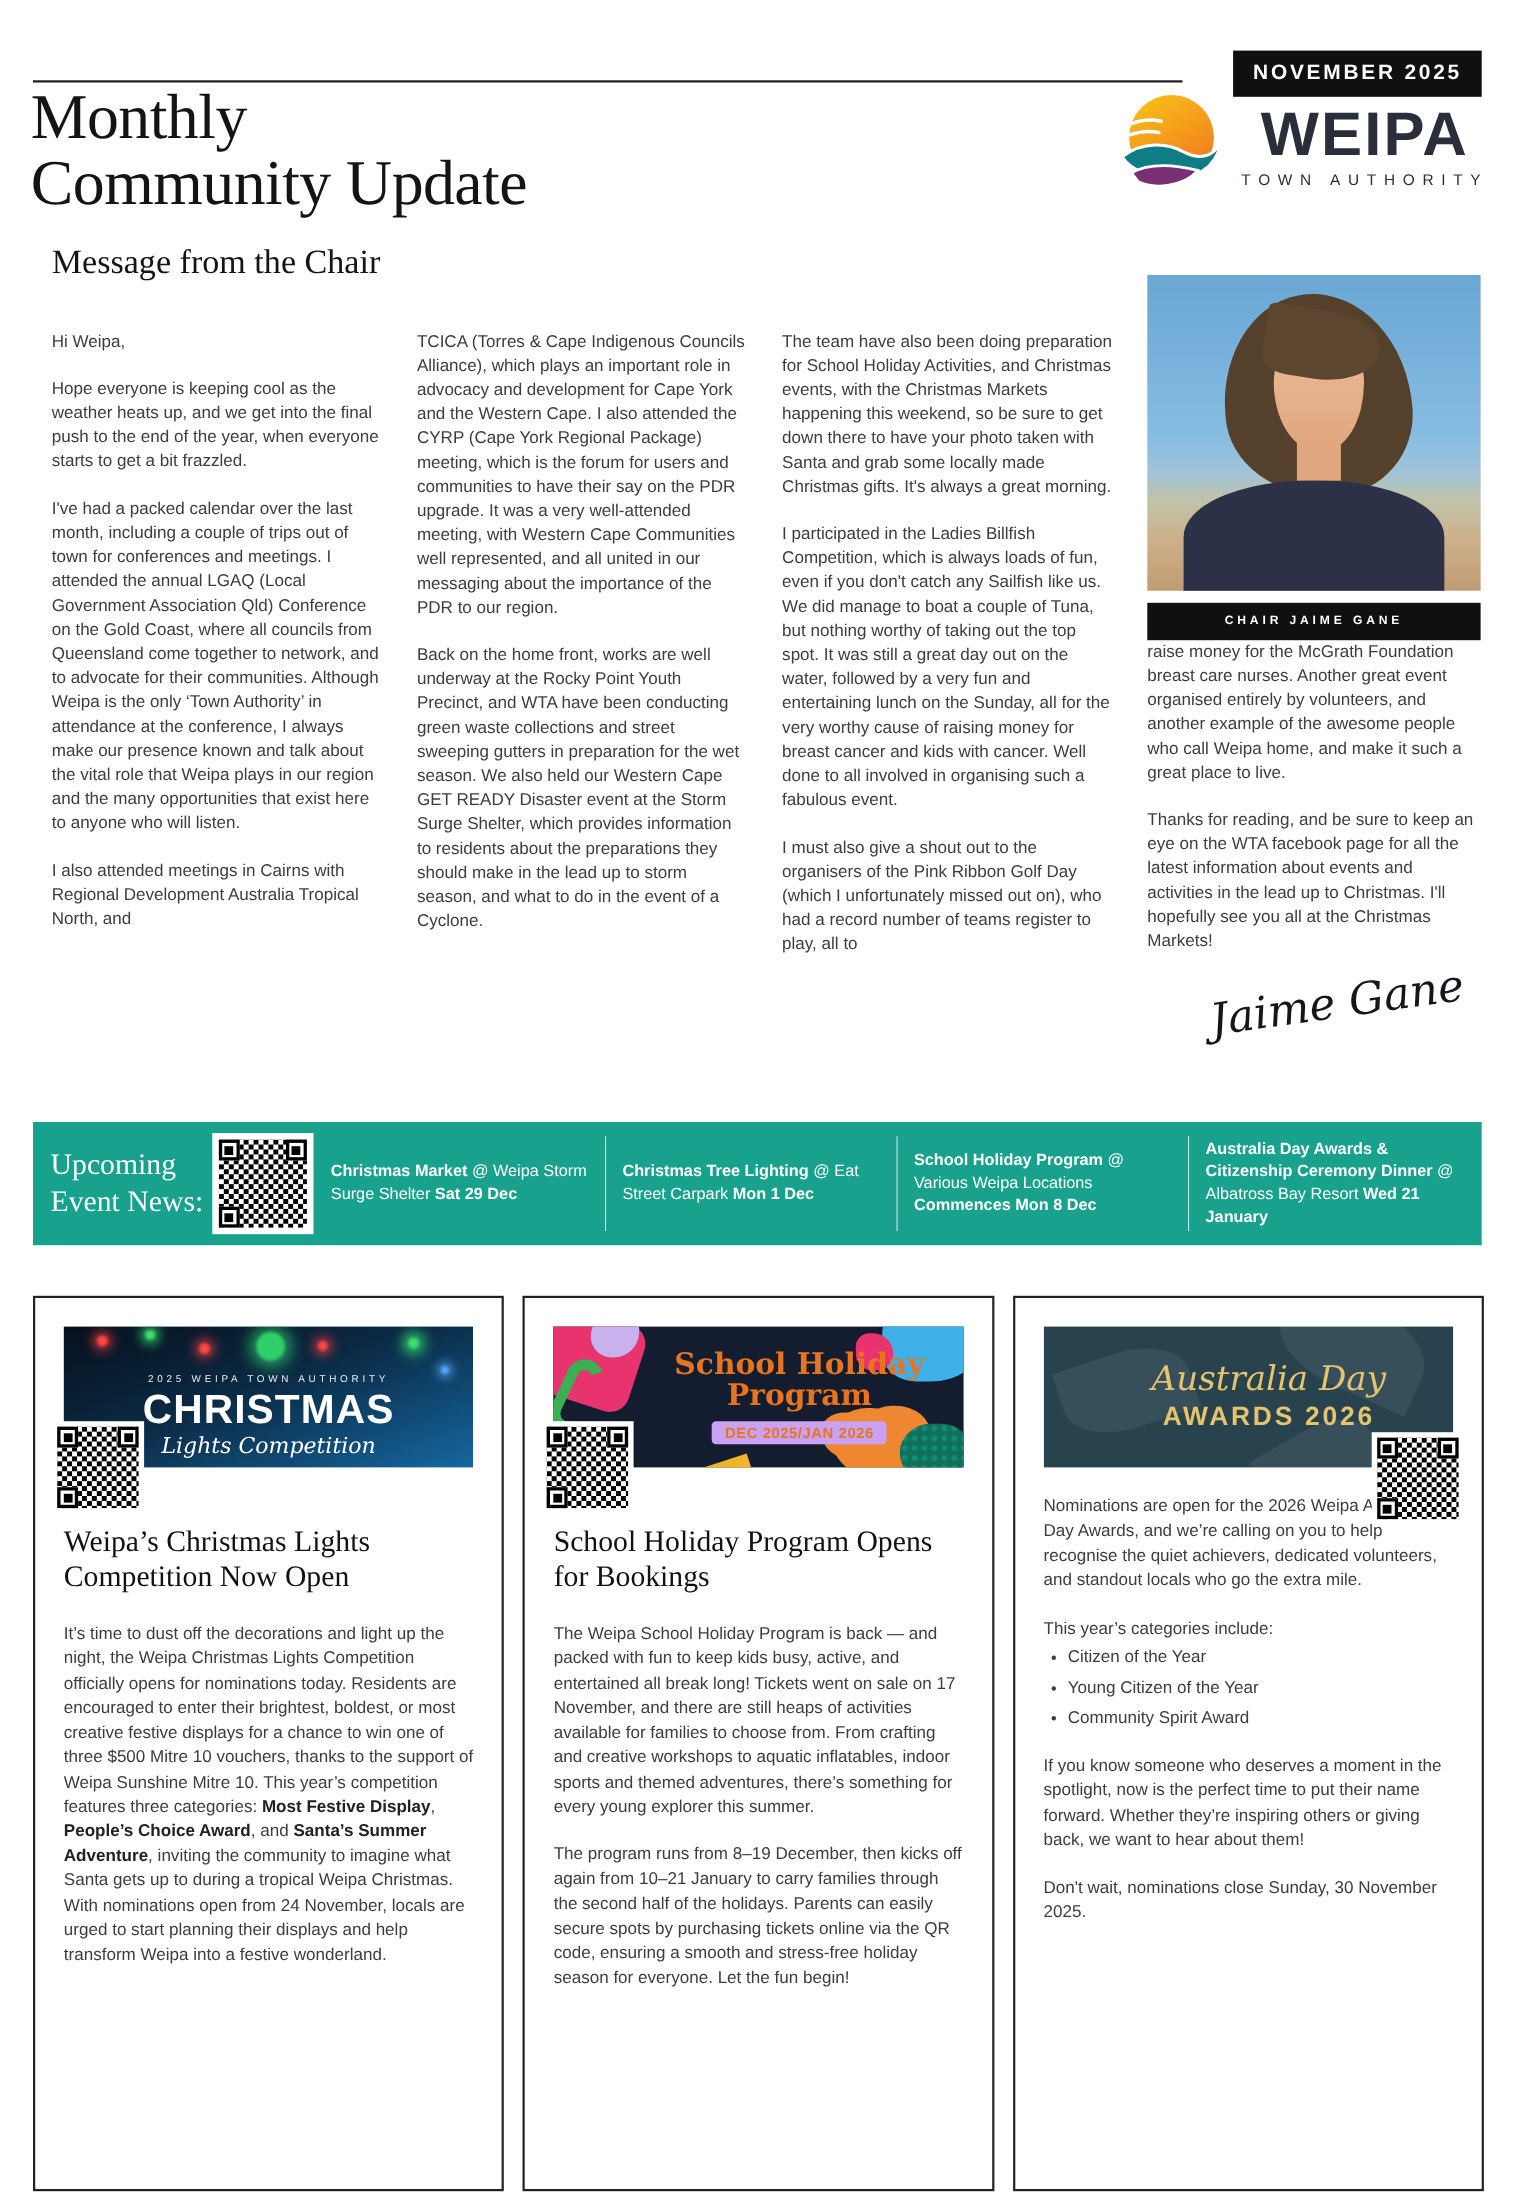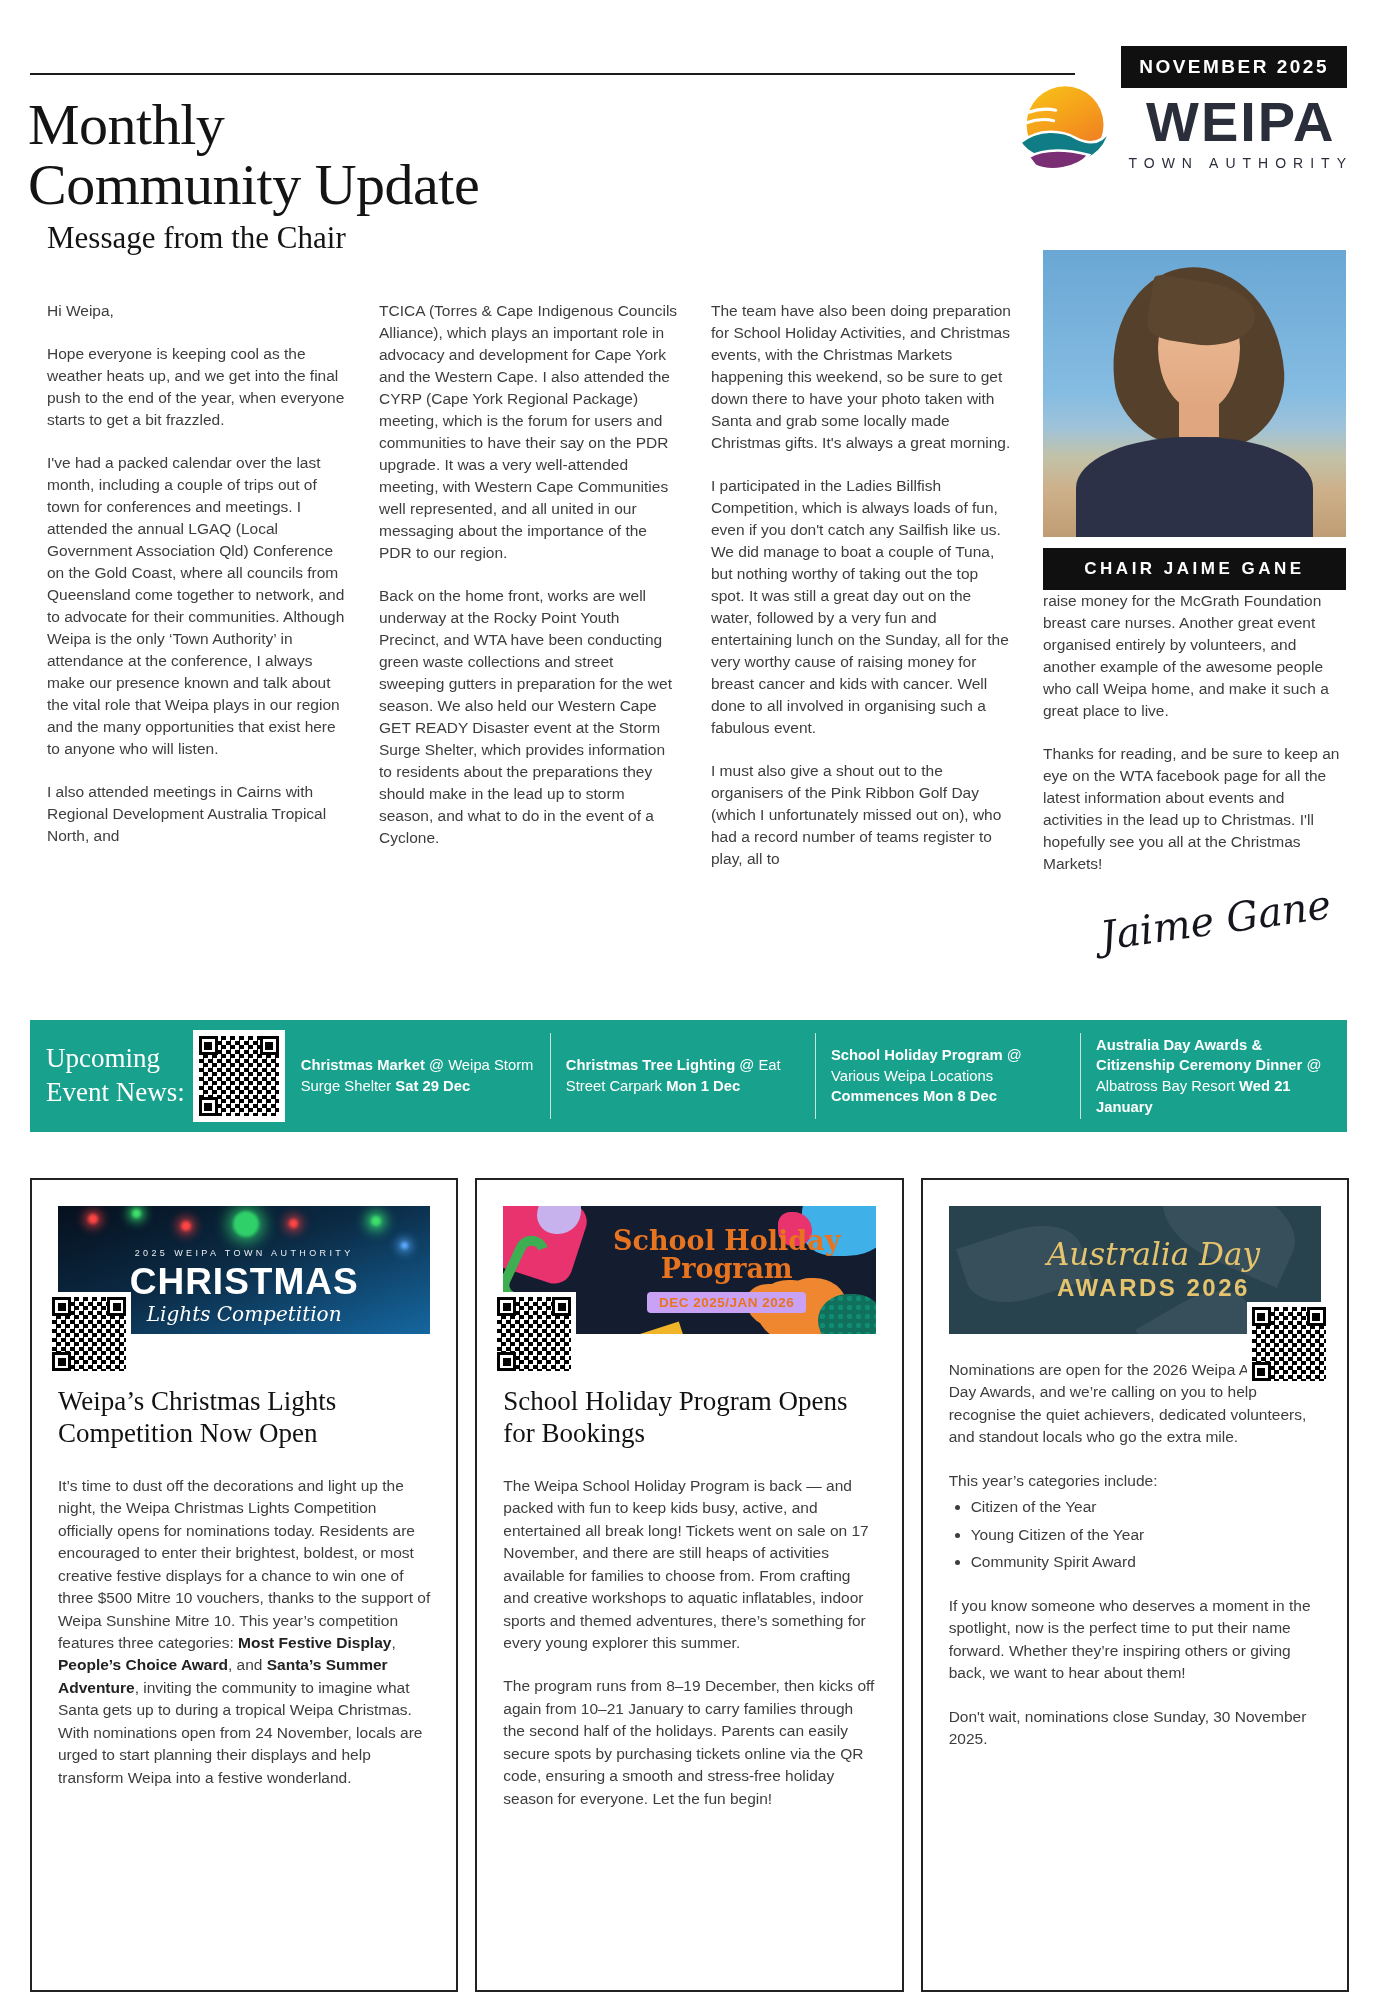--- a/index.html
+++ b/index.html
@@ -3,21 +3,21 @@
 <meta charset="utf-8">
 <style>
   html,body{margin:0;padding:0;}
   body{width:1379px;height:2000px;position:relative;background:#fff;
        font-family:"Liberation Sans",sans-serif;overflow:hidden;color:#3d3d3d;}
 
   
   .top-rule{position:absolute;left:30px;top:73px;width:1045px;height:2px;background:#1b1b1b;}
   .issue-badge{position:absolute;right:32px;top:46px;background:#101010;color:#ffffff;
        font-weight:700;font-size:19px;letter-spacing:2.5px;padding:10px 18px;}
-  .page-title{position:absolute;left:28px;top:95px;font-family:"Liberation Serif",serif;
+  .page-title{position:absolute;left:28px;top:76px;font-family:"Liberation Serif",serif;
        font-size:58px;line-height:1.04;color:#141414;letter-spacing:-0.5px;}
   .logo{position:absolute;right:26px;top:78px;display:flex;align-items:center;gap:12px;}
   .logo-text{display:flex;flex-direction:column;align-items:center;}
   .logo-word{font-size:56px;font-weight:700;color:#2a2d3a;letter-spacing:2px;line-height:1;}
   .logo-sub{font-size:14px;letter-spacing:7px;color:#2a2d3a;margin-top:5px;}
   .section-heading{position:absolute;left:47px;top:220px;font-family:"Liberation Serif",serif;
        font-size:31px;color:#141414;}
 
   
   .columns{position:absolute;left:47px;right:33px;top:300px;display:flex;gap:29px;}
@@ -30,21 +30,21 @@
        border-radius:48% 52% 42% 55%/55% 60% 40% 42%;transform:rotate(-4deg);}
   .face{position:absolute;left:38%;top:16%;width:27%;height:40%;
        background:linear-gradient(180deg,#edbd98,#dfa67f);
        border-radius:50% 50% 48% 52%/46% 46% 56% 56%;}
   .fringe{position:absolute;left:35%;top:11%;width:35%;height:22%;background:#5d4630;
        border-radius:10% 60% 70% 30%;transform:rotate(9deg);}
   .neck{position:absolute;left:45%;top:53%;width:13%;height:12%;background:#dfa67f;}
   .torso{position:absolute;left:11%;bottom:-2%;width:78%;height:37%;background:#2c3147;
        border-radius:48% 48% 0 0;}
   .chair-badge{margin-top:11px;background:#101010;color:#fff;text-align:center;
-       font-weight:700;font-size:17px;letter-spacing:3.5px;padding:9px 0;}
+       font-weight:700;font-size:11px;letter-spacing:3.5px;padding:9px 0;}
   .after-badge{margin-top:22px;}
   .signature{font-family:"DejaVu Serif",serif;font-style:italic;font-size:40px;color:#15161d;
        transform:rotate(-8deg);text-align:right;margin:0 14px 0 0;white-space:nowrap;}
 
   
   .events-bar{position:absolute;left:30px;right:32px;top:1020px;height:112px;background:#18a18c;
        display:flex;align-items:center;color:#fff;padding:0 2px;}
   .events-heading{font-family:"Liberation Serif",serif;font-size:27px;line-height:1.25;
        padding:0 8px 0 14px;min-width:136px;}
   .qr{width:92px;height:92px;background:#fff;padding:6px;box-sizing:border-box;flex:0 0 auto;}

